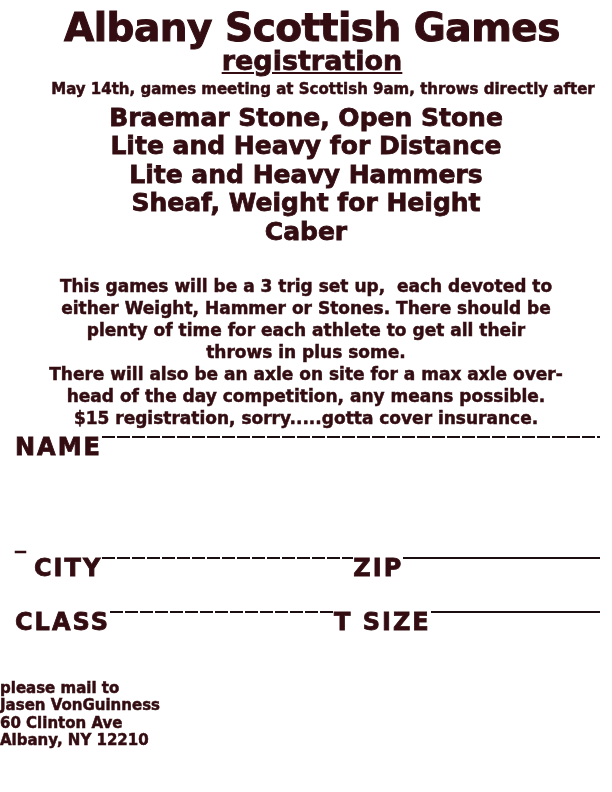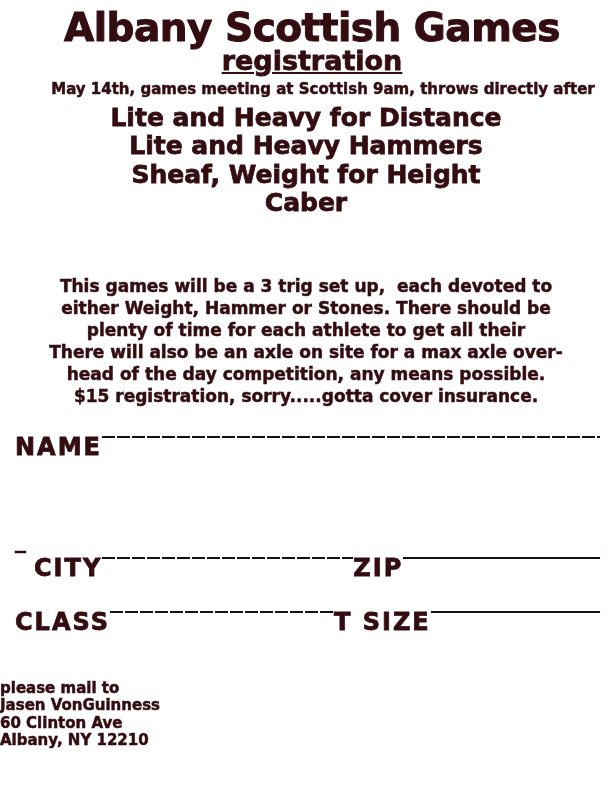--- a/index.html
+++ b/index.html
@@ -83,30 +83,32 @@
 </head>
 <body>
 
 <div class="page">
 
   <div class="title">Albany Scottish Games</div>
   <div class="subtitle">registration</div>
   <div class="dateline">May 14th, games meeting at Scottish 9am, throws directly after</div>
 
   <div class="events">
+    <div>Braemar Stone, Open Stone</div>
     <div>Lite and Heavy for Distance</div>
     <div>Lite and Heavy Hammers</div>
     <div>Sheaf, Weight for Height</div>
     <div>Caber</div>
   </div>
 
   <div class="para">
     <div>This games will be a 3 trig set up,  each devoted to</div>
     <div>either Weight, Hammer or Stones. There should be</div>
     <div>plenty of time for each athlete to get all their</div>
+    <div>throws in plus some.</div>
     <div>There will also be an axle on site for a max axle over-</div>
     <div>head of the day competition, any means possible.</div>
     <div>$15 registration, sorry.....gotta cover insurance.</div>
   </div>
 
   <div class="frow row-name">
     <span class="lbl">NAME</span>
     <i class="fill"></i>
   </div>
 

